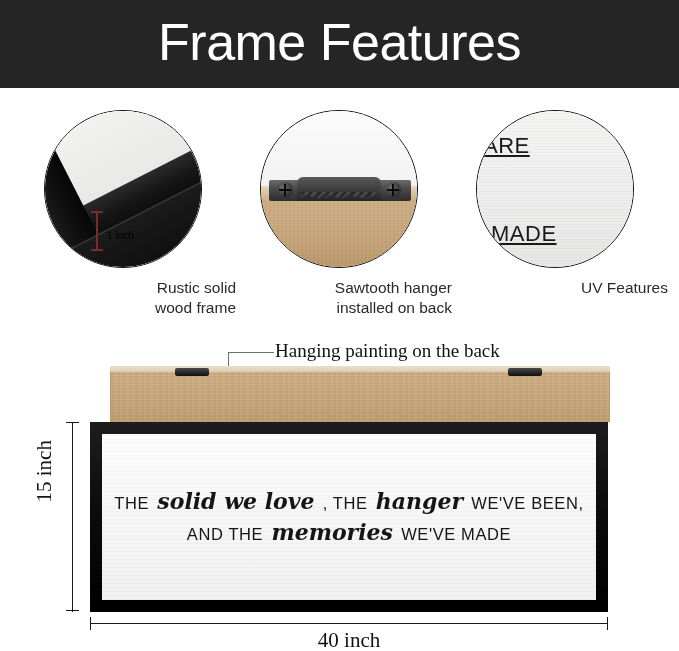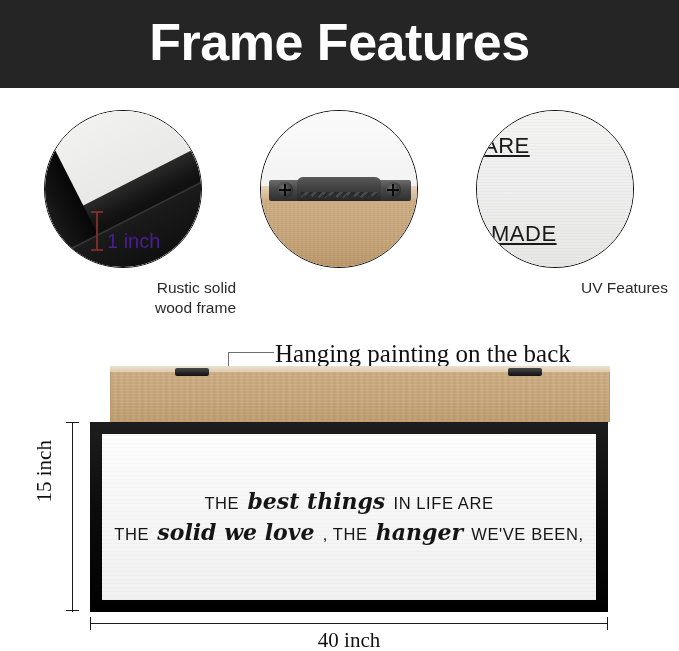--- a/index.html
+++ b/index.html
@@ -23,21 +23,21 @@
     background: #252525;
   }
   .header-title {
     position: absolute;
     left: 0; top: 8px;
     width: 679px;
     text-align: center;
     color: #ffffff;
     font-family: "Liberation Sans", sans-serif;
     font-size: 52px;
-    font-weight: bold;
+    font-weight: normal;
     letter-spacing: -0.5px;
     line-height: 68px;
     white-space: nowrap;
   }
 
   
   .features-row {
     position: absolute;
     left: 0; top: 96px;
     width: 679px; height: 230px;
@@ -135,23 +135,23 @@
   .measure-1inch .cap-t,
   .measure-1inch .cap-b {
     position: absolute; left: 0;
     width: 12px; height: 1.6px; background: #7a2b2b;
   }
   .measure-1inch .cap-t { top: 0; }
   .measure-1inch .cap-b { bottom: 0; }
   .label-1inch {
     position: absolute;
     left: 62px; top: 119px;
-    color: #4c1d95;
-    font-family: "Liberation Sans", sans-serif;
-    font-size: 20px;
+    color: #000000;
+    font-family: "Liberation Sans", sans-serif;
+    font-size: 10px;
     white-space: nowrap;
   }
 
   
   .hanger-scene { position: absolute; inset: 0; }
   .hs-wall {
     position: absolute; left: 0; top: 0;
     width: 100%; height: 52%;
     background: linear-gradient(180deg,#fbfbfb 0%,#f2f2f2 100%);
   }
@@ -234,21 +234,21 @@
   .uv-l1 { left: 6px;  top: 22px; }
   .uv-l2 { left: 16px; top: 66px; }
   .uv-l3 { left: 14px; top: 110px; text-align: center; }
 
   
   .callout-label {
     position: absolute;
     left: 275px; top: 340px;
     color: #111111;
     font-family: "Liberation Serif", serif;
-    font-size: 25px;
+    font-size: 19px;
     white-space: nowrap;
   }
   .callout-h {
     position: absolute;
     left: 228px; top: 352px;
     width: 46px; height: 1px;
     background: #6f6f6f;
   }
   .callout-v {
     position: absolute;
@@ -425,20 +425,22 @@
           <div class="hs-wall"></div>
           <div class="hs-woodstrip"></div>
           <div class="hs-kraft"></div>
           <div class="hs-plate"></div>
           <div class="hs-arch"></div>
           <div class="hs-teeth"></div>
           <div class="screw screw-l"></div>
           <div class="screw screw-r"></div>
         </div>
       </div>
+      <div class="caption">Sawtooth hanger
+installed on back</div>
     </div>
 
     <div class="feature feature-3">
       <div class="circle">
         <div class="uv-scene"></div>
         <div class="uv-line uv-l1">ARE</div>
         <div class="uv-line uv-l3">MADE</div>
       </div>
       <div class="caption">UV Features</div>
     </div>
@@ -450,22 +452,22 @@
   <div class="callout-v"></div>
 
   <div class="back-panel"></div>
   <div class="back-top-edge"></div>
   <div class="back-hanger back-hanger-l"></div>
   <div class="back-hanger back-hanger-r"></div>
 
   <div class="sign-frame">
     <div class="sign-inner">
       <div class="sign-text" id="sign-text">
-          <div class="sign-line"><span>THE</span> <span class="scr">best things</span> <span>IN LIFE ARE</span> </div>
           <div class="sign-line"><span>THE</span> <span class="scr">solid we love</span> <span>, THE</span> <span class="scr">hanger</span> <span>WE'VE BEEN,</span> </div>
+          <div class="sign-line"><span>AND THE</span> <span class="scr">memories</span> <span>WE'VE MADE</span> </div>
         </div>
     </div>
   </div>
 
   <div class="dim-v"></div>
   <div class="dim-v-capt"></div>
   <div class="dim-v-capb"></div>
   <div class="dim-v-label">15 inch</div>
 
   <div class="dim-h"></div>

